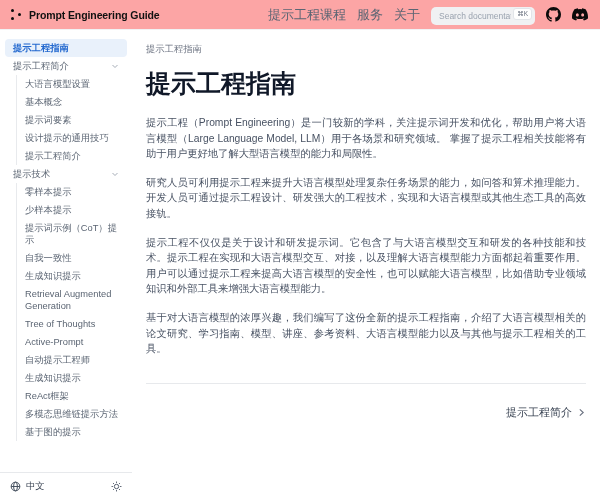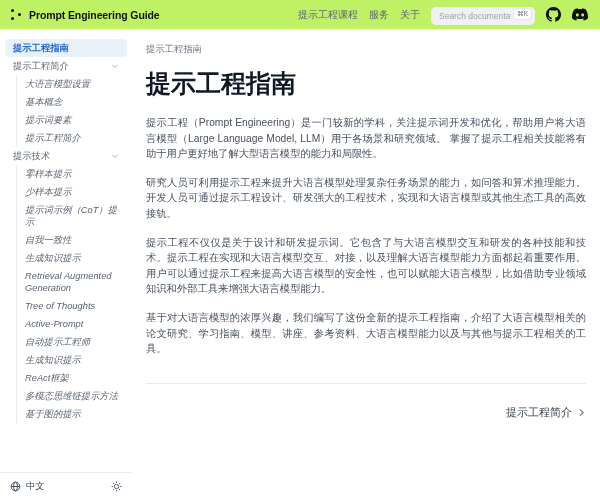--- a/index.html
+++ b/index.html
@@ -2,51 +2,51 @@
 <html style="--accent: #2469cf; --accent-bg: #e9f1fb;"><head>
 <meta charset="utf-8">
 <style>
   * { margin:0; padding:0; box-sizing:border-box; }
   html,body { width:600px; height:500px; overflow:hidden; background:#fff;
     font-family:"Liberation Sans","DejaVu Sans",sans-serif; }
   :root { --accent:#2469cf; --accent-bg:#e9f1fb; }
 
   
   .header { height:30px; display:flex; align-items:center; justify-content:space-between;
-    padding:0 12px 0 10px; border-bottom:1px solid #f1f2f4; background:#bef264; }
+    padding:0 12px 0 10px; border-bottom:1px solid #f1f2f4; background:#fca5a5; }
   .logo { display:flex; align-items:center; gap:7px; }
   .logo-dots { position:relative; width:12px; height:14px; }
   .logo-dots i { position:absolute; width:3.4px; height:3.4px; background:#0b0b0b; border-radius:50%; }
   .logo-dots i:nth-child(1){ left:1px; top:1.5px; }
   .logo-dots i:nth-child(2){ left:1px; top:9.5px; }
   .logo-dots i:nth-child(3){ left:7.5px; top:5.5px; }
   .logo-text { font-size:10.5px; font-weight:700; color:#111; letter-spacing:-0.1px; }
   .hdr-right { display:flex; align-items:center; gap:11px; }
   .hdr-nav { display:flex; align-items:center; gap:11px; }
-  .hdr-link { font-size:10px; color:#5b6573; cursor:pointer; }
+  .hdr-link { font-size:13px; color:#5b6573; cursor:pointer; }
   .search-wrap { position:relative; }
   .search-input { width:104px; height:18px; background:#f0f1f3; border:none; border-radius:5px;
     font-size:8.5px; color:#374151; padding:0 24px 0 8px; outline:none;
     font-family:"Liberation Sans",sans-serif; }
   .search-input::placeholder { color:#9aa3af; }
   .search-kbd { position:absolute; right:3px; top:3px; height:12px; background:#fff;
     border:1px solid #e2e5e9; border-radius:3px; font-size:6.5px; color:#6b7280;
     padding:0 3px; line-height:10px; }
   .icon-btn { display:flex; align-items:center; cursor:pointer; color:#0b0b0b; }
 
   
   .sidebar { position:absolute; left:0; top:30px; bottom:0; width:132px; background:#fff;
     padding:9px 5px 30px 5px; }
   .side-item { display:flex; align-items:center; justify-content:space-between;
     border-radius:4px; padding:3px 8px; font-size:9.3px; line-height:12px;
     color:#5b6573; cursor:pointer; }
   .side-item.active { background:var(--accent-bg); color:var(--accent); font-weight:700; }
   .side-item .chev { display:flex; color:#9ca3af; }
   .side-group { margin-left:11px; border-left:1px solid #e8eaed; }
-  .side-group .side-item { padding-left:8px; border-radius:0 4px 4px 0;font-style:italic; }
+  .side-group .side-item { padding-left:8px; border-radius:0 4px 4px 0; }
   .side-footer { position:absolute; left:0; right:0; bottom:0; height:28px;
     border-top:1px solid #e7e9ec; display:flex; align-items:center;
     justify-content:space-between; padding:8px 10px; background:#fff; }
   .lang { display:flex; align-items:center; gap:5px; font-size:9.3px; color:#374151; cursor:pointer; }
   .theme-toggle { display:flex; align-items:center; color:#525c6b; cursor:pointer; }
 
   
   .main { position:absolute; left:132px; top:30px; right:0; bottom:0;
     padding:13px 14px 0 14px; overflow:hidden; }
   .breadcrumb { font-size:9.3px; color:#6b7280; margin-bottom:11px; }
@@ -111,20 +111,23 @@
         <div class="side-item">
           <span>大语言模型设置</span>
         </div>
         <div class="side-item">
           <span>基本概念</span>
         </div>
         <div class="side-item">
           <span>提示词要素</span>
         </div>
         <div class="side-item">
+          <span>设计提示的通用技巧</span>
+        </div>
+        <div class="side-item">
           <span>提示工程简介</span>
         </div>
       </div>
       <div class="side-item">
         <span>提示技术</span>
         <span class="chev">
           <svg width="8" height="8" viewBox="0 0 16 16" fill="none" stroke="#9ca3af" stroke-width="1.8">
             <path d="M3 6l5 5 5-5"></path>
           </svg>
         </span>

